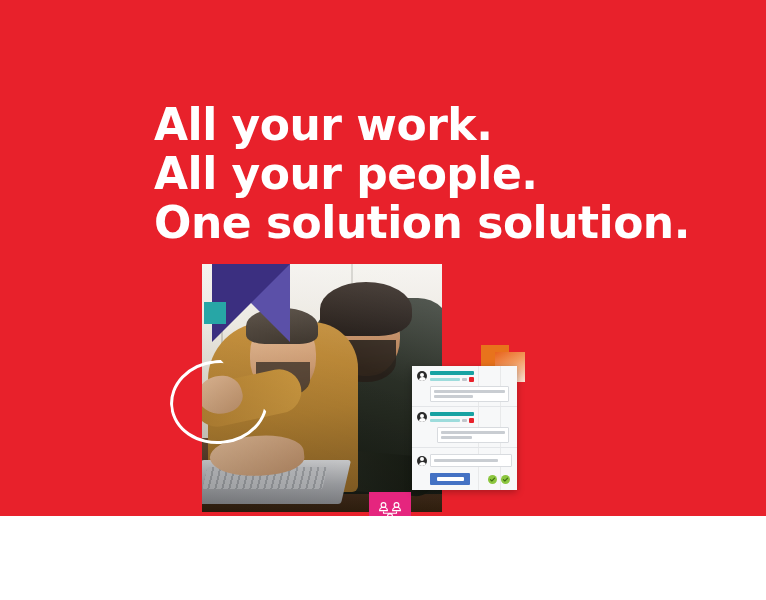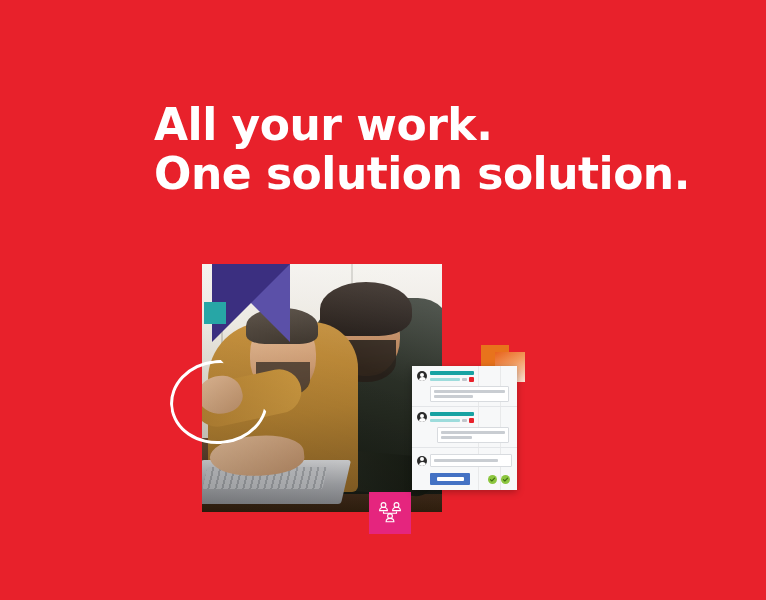--- a/index.html
+++ b/index.html
@@ -7,21 +7,21 @@
     padding: 0;
     background: #ffffff;
   }
   body {
     font-family: "Liberation Sans", sans-serif;
   }
 
   .canvas {
     position: relative;
     width: 766px;
-    height: 600px;
+    height: 516px;
     background: #E8212B;
     overflow: hidden;
   }
 
   
   .headline {
     position: absolute;
     left: 154px;
     top: 100px;
     width: 520px;
@@ -400,20 +400,21 @@
   }
   .check-circle svg { position: absolute; left: 1px; top: 1px; }
 </style>
 </head>
 <body>
 
 <div class="canvas">
 
   <div class="headline">
     <span class="headline-line">All your work.</span>
+    <span class="headline-line">All your people.</span>
     <span class="headline-line">One solution solution.</span>
   </div>
 
   <div class="composition">
 
     <div class="photo">
       <div class="photo-window"></div>
       <div class="photo-desk"></div>
 
       <div class="man-right"></div>

